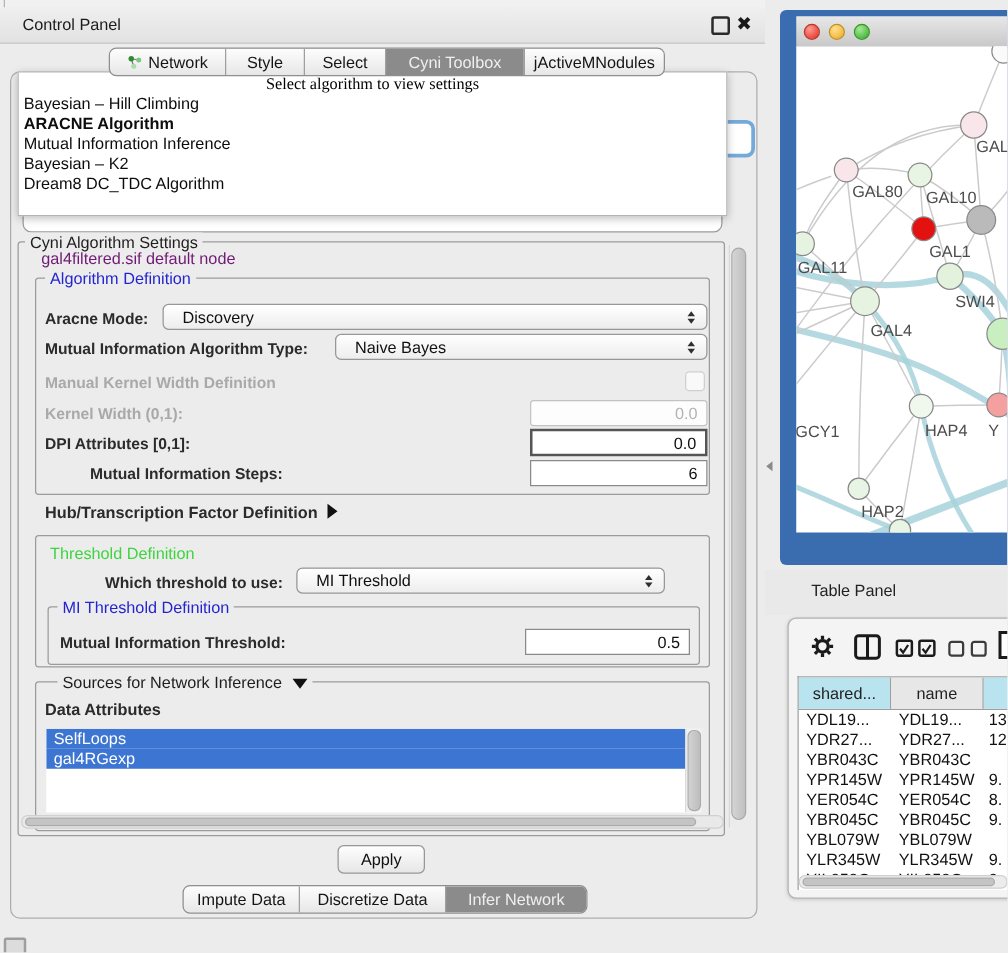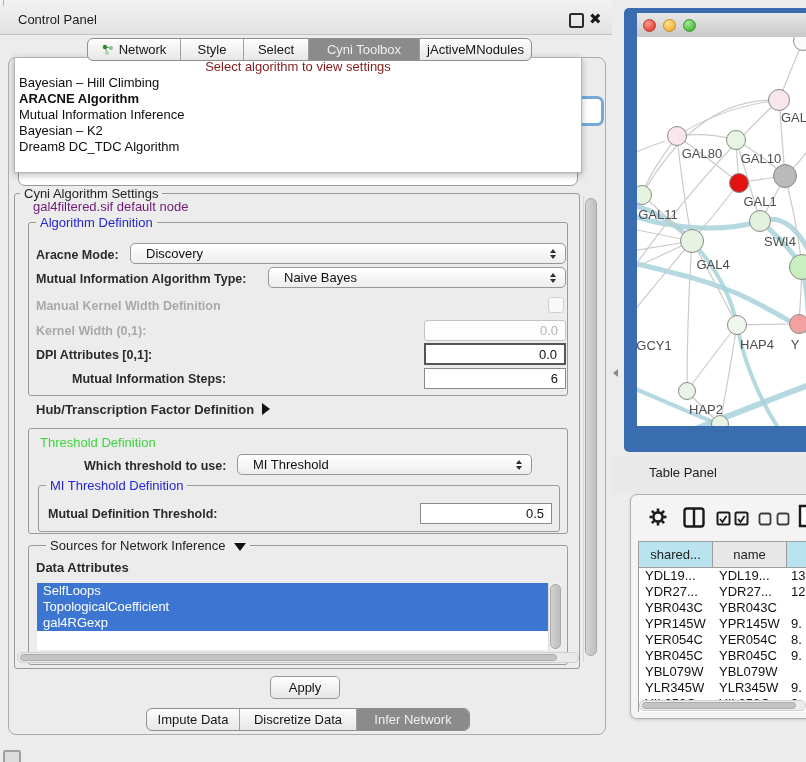--- a/index.html
+++ b/index.html
@@ -18,21 +18,21 @@
 
   
   .tabstrip{display:flex;height:21px;border:1px solid #8f8f8f;border-radius:6px;overflow:hidden;background:linear-gradient(#fdfdfd,#e7e7e7);z-index:60;}
   .tab{font-size:13px;color:#151515;display:flex;align-items:center;justify-content:center;border-left:1px solid #9f9f9f;white-space:nowrap;}
   .tab:first-child{border-left:none;}
   .tab.sel{background:#8b8b8b;color:#efefef;}
   .tab .ticon{margin-right:5px;display:inline-flex;}
 
   
   .dd{left:14px;top:57px;width:566px;height:114px;background:#fff;border:1px solid #b3b3b3;box-shadow:0 2px 7px rgba(0,0,0,0.28);z-index:50;}
-  .dd-ph{height:17px;line-height:17px;text-align:center;color:#7f1d1d;font-size:13px;}
+  .dd-ph{height:17px;line-height:17px;text-align:center;color:#000000;font-size:13px;font-family:Liberation Serif, serif;}
   .dd-item{height:16px;line-height:16px;padding-left:4px;font-size:13px;color:#0d0d0d;white-space:nowrap;}
   .dd-item.sel{font-weight:bold;}
 
   
   .ghost{left:24px;top:97px;font-size:13px;font-weight:bold;color:#000;opacity:0.14;z-index:5;}
   .frag-combo{left:18px;top:152px;width:558px;height:32px;border:1px solid #9b9b9b;border-radius:7px;background:#fff;z-index:5;}
   .frag-combo span{position:absolute;left:14px;top:14px;font-size:13px;color:#701a75;margin-top:32px;}
   .frag-blue{left:576px;top:96px;width:22px;height:24px;border:3px solid #74aad9;border-radius:7px;background:#fff;z-index:5;}
 
   
@@ -204,31 +204,30 @@
   <div class="abs combo" style="left:237px;top:454px;width:295px;height:21px;">
     <span>MI Threshold</span>
     <span class="spin">
         <i class="up"></i>
         <i class="dn"></i>
       </span>
   </div>
 
   <div class="abs grp" style="left:38px;top:485px;width:520px;height:45px;"></div>
   <div class="abs grp-label blue" style="left:46px;top:478px;">MI Threshold Definition</div>
-  <div class="abs flabel" style="left:48px;top:507px;">Mutual Definition Threshold:</div>
+  <div class="abs flabel" style="left:48px;top:507px;">Mutual Information Threshold:</div>
   <div class="abs numfield nf-norm" style="left:420px;top:503px;width:132px;height:21px;">0.5</div>
 
   <div class="abs grp" style="left:28px;top:545px;width:538px;height:118px;"></div>
   <div class="abs grp-label" style="left:36px;top:538px;margin-left:10px;"><span>Sources for Network Inference</span><span class="tri-down"></span></div>
   <div class="abs flabel" style="left:36px;top:560px;font-size:13px;">Data Attributes</div>
 
   <div class="abs attr-list">
     <div>
         <div class="attr-item">SelfLoops</div>
-        <div class="attr-item">TopologicalCoefficient</div>
         <div class="attr-item">gal4RGexp</div>
       </div>
     <div class="attr-sb">
         <i></i>
       </div>
   </div>
   <div class="abs hsb" style="left:17px;top:652px;width:560px;">
       <i style="width:535px;"></i>
     </div>
 

